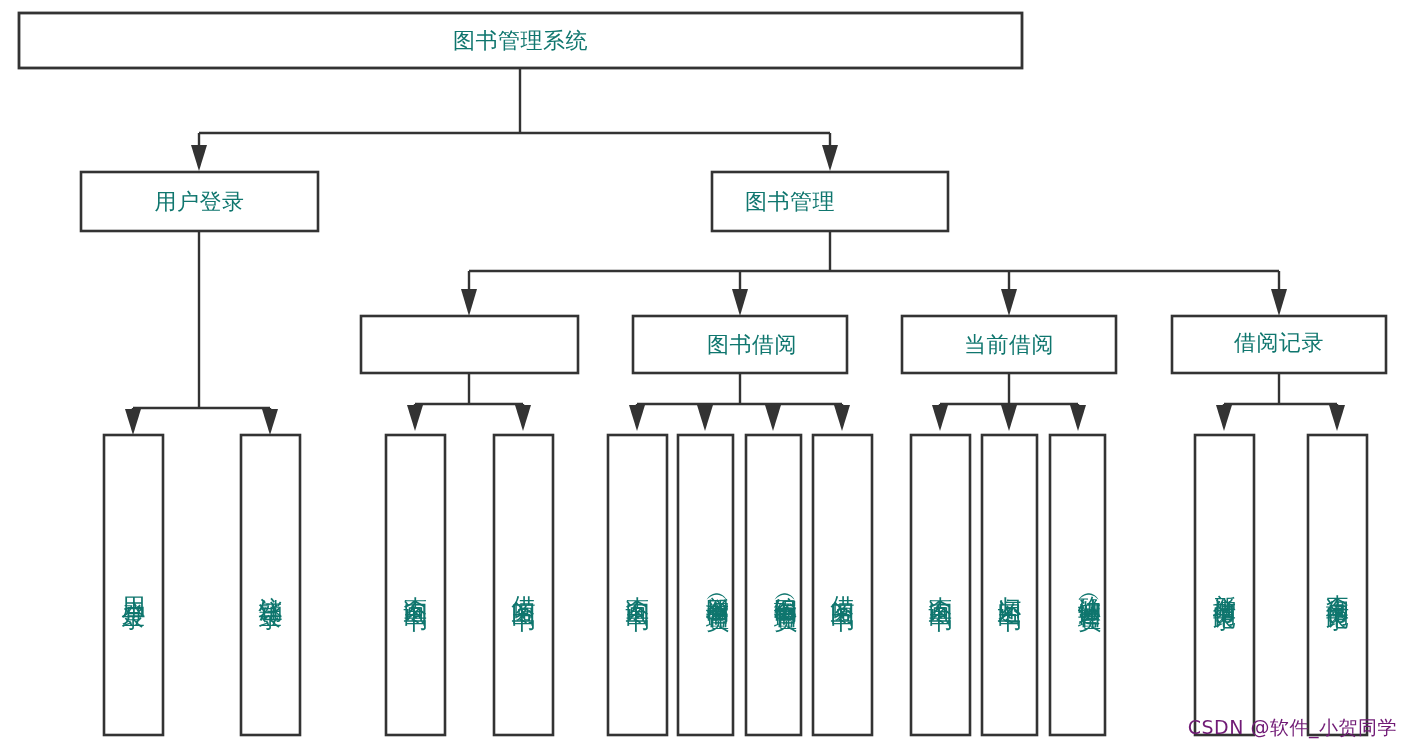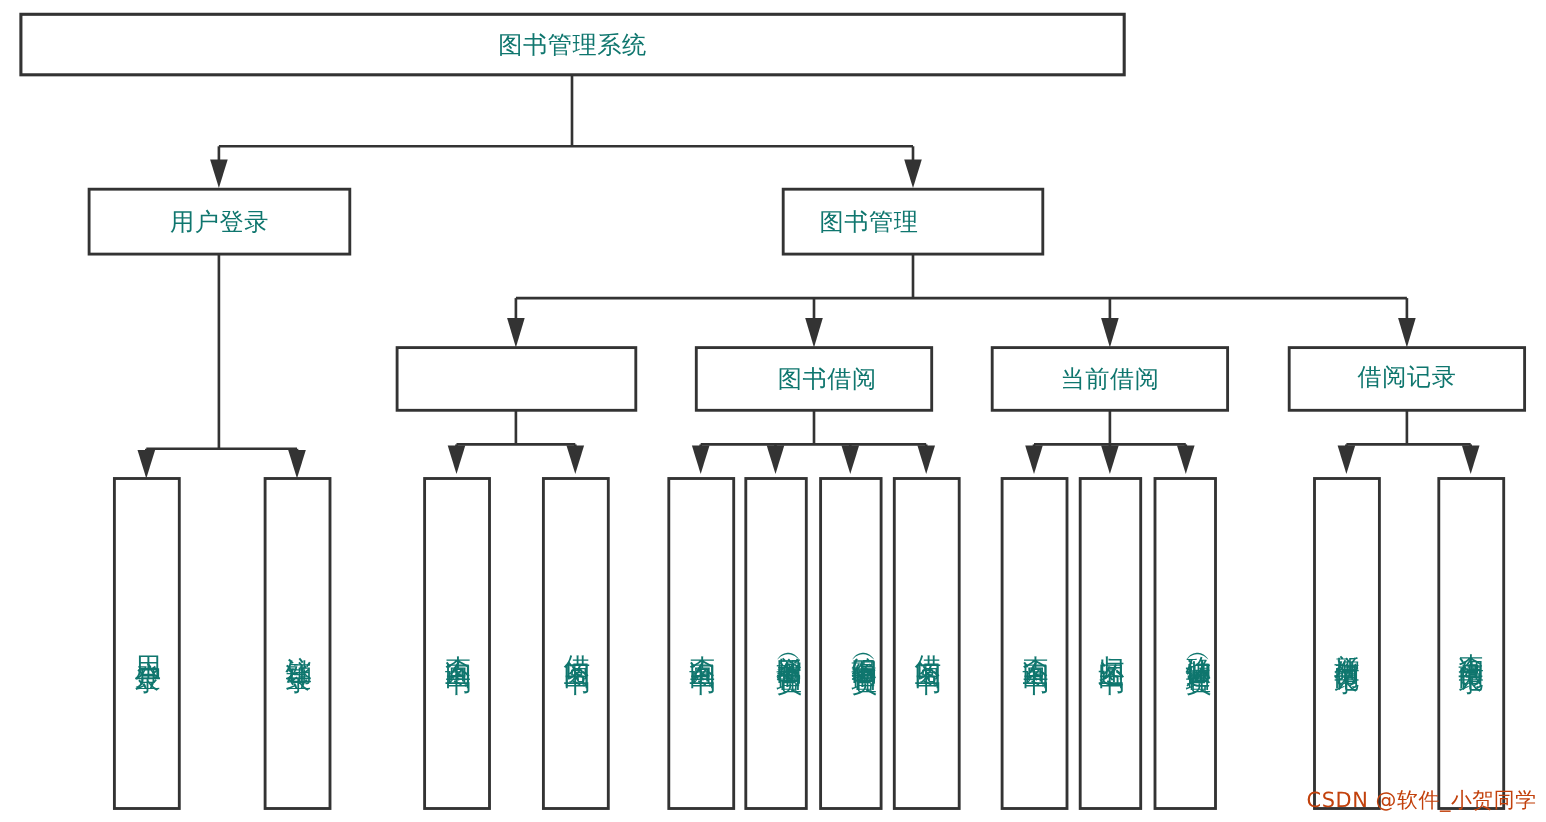--- a/index.html
+++ b/index.html
@@ -74,21 +74,21 @@
   }
   .node-label.vertical.top-anchored {
     align-items: flex-start;
     justify-content: center;
   }
   .watermark {
     position: absolute;
     right: 8px;
     bottom: 6px;
     font-size: 19px;
-    color: #c2410c;
+    color: #701a75;
     font-family: "DejaVu Sans", "Liberation Sans", sans-serif;
     letter-spacing: 0.5px;
     white-space: nowrap;
   }
 </style>
 </head>
 <body>
 
 <div id="diagram-root">
 

